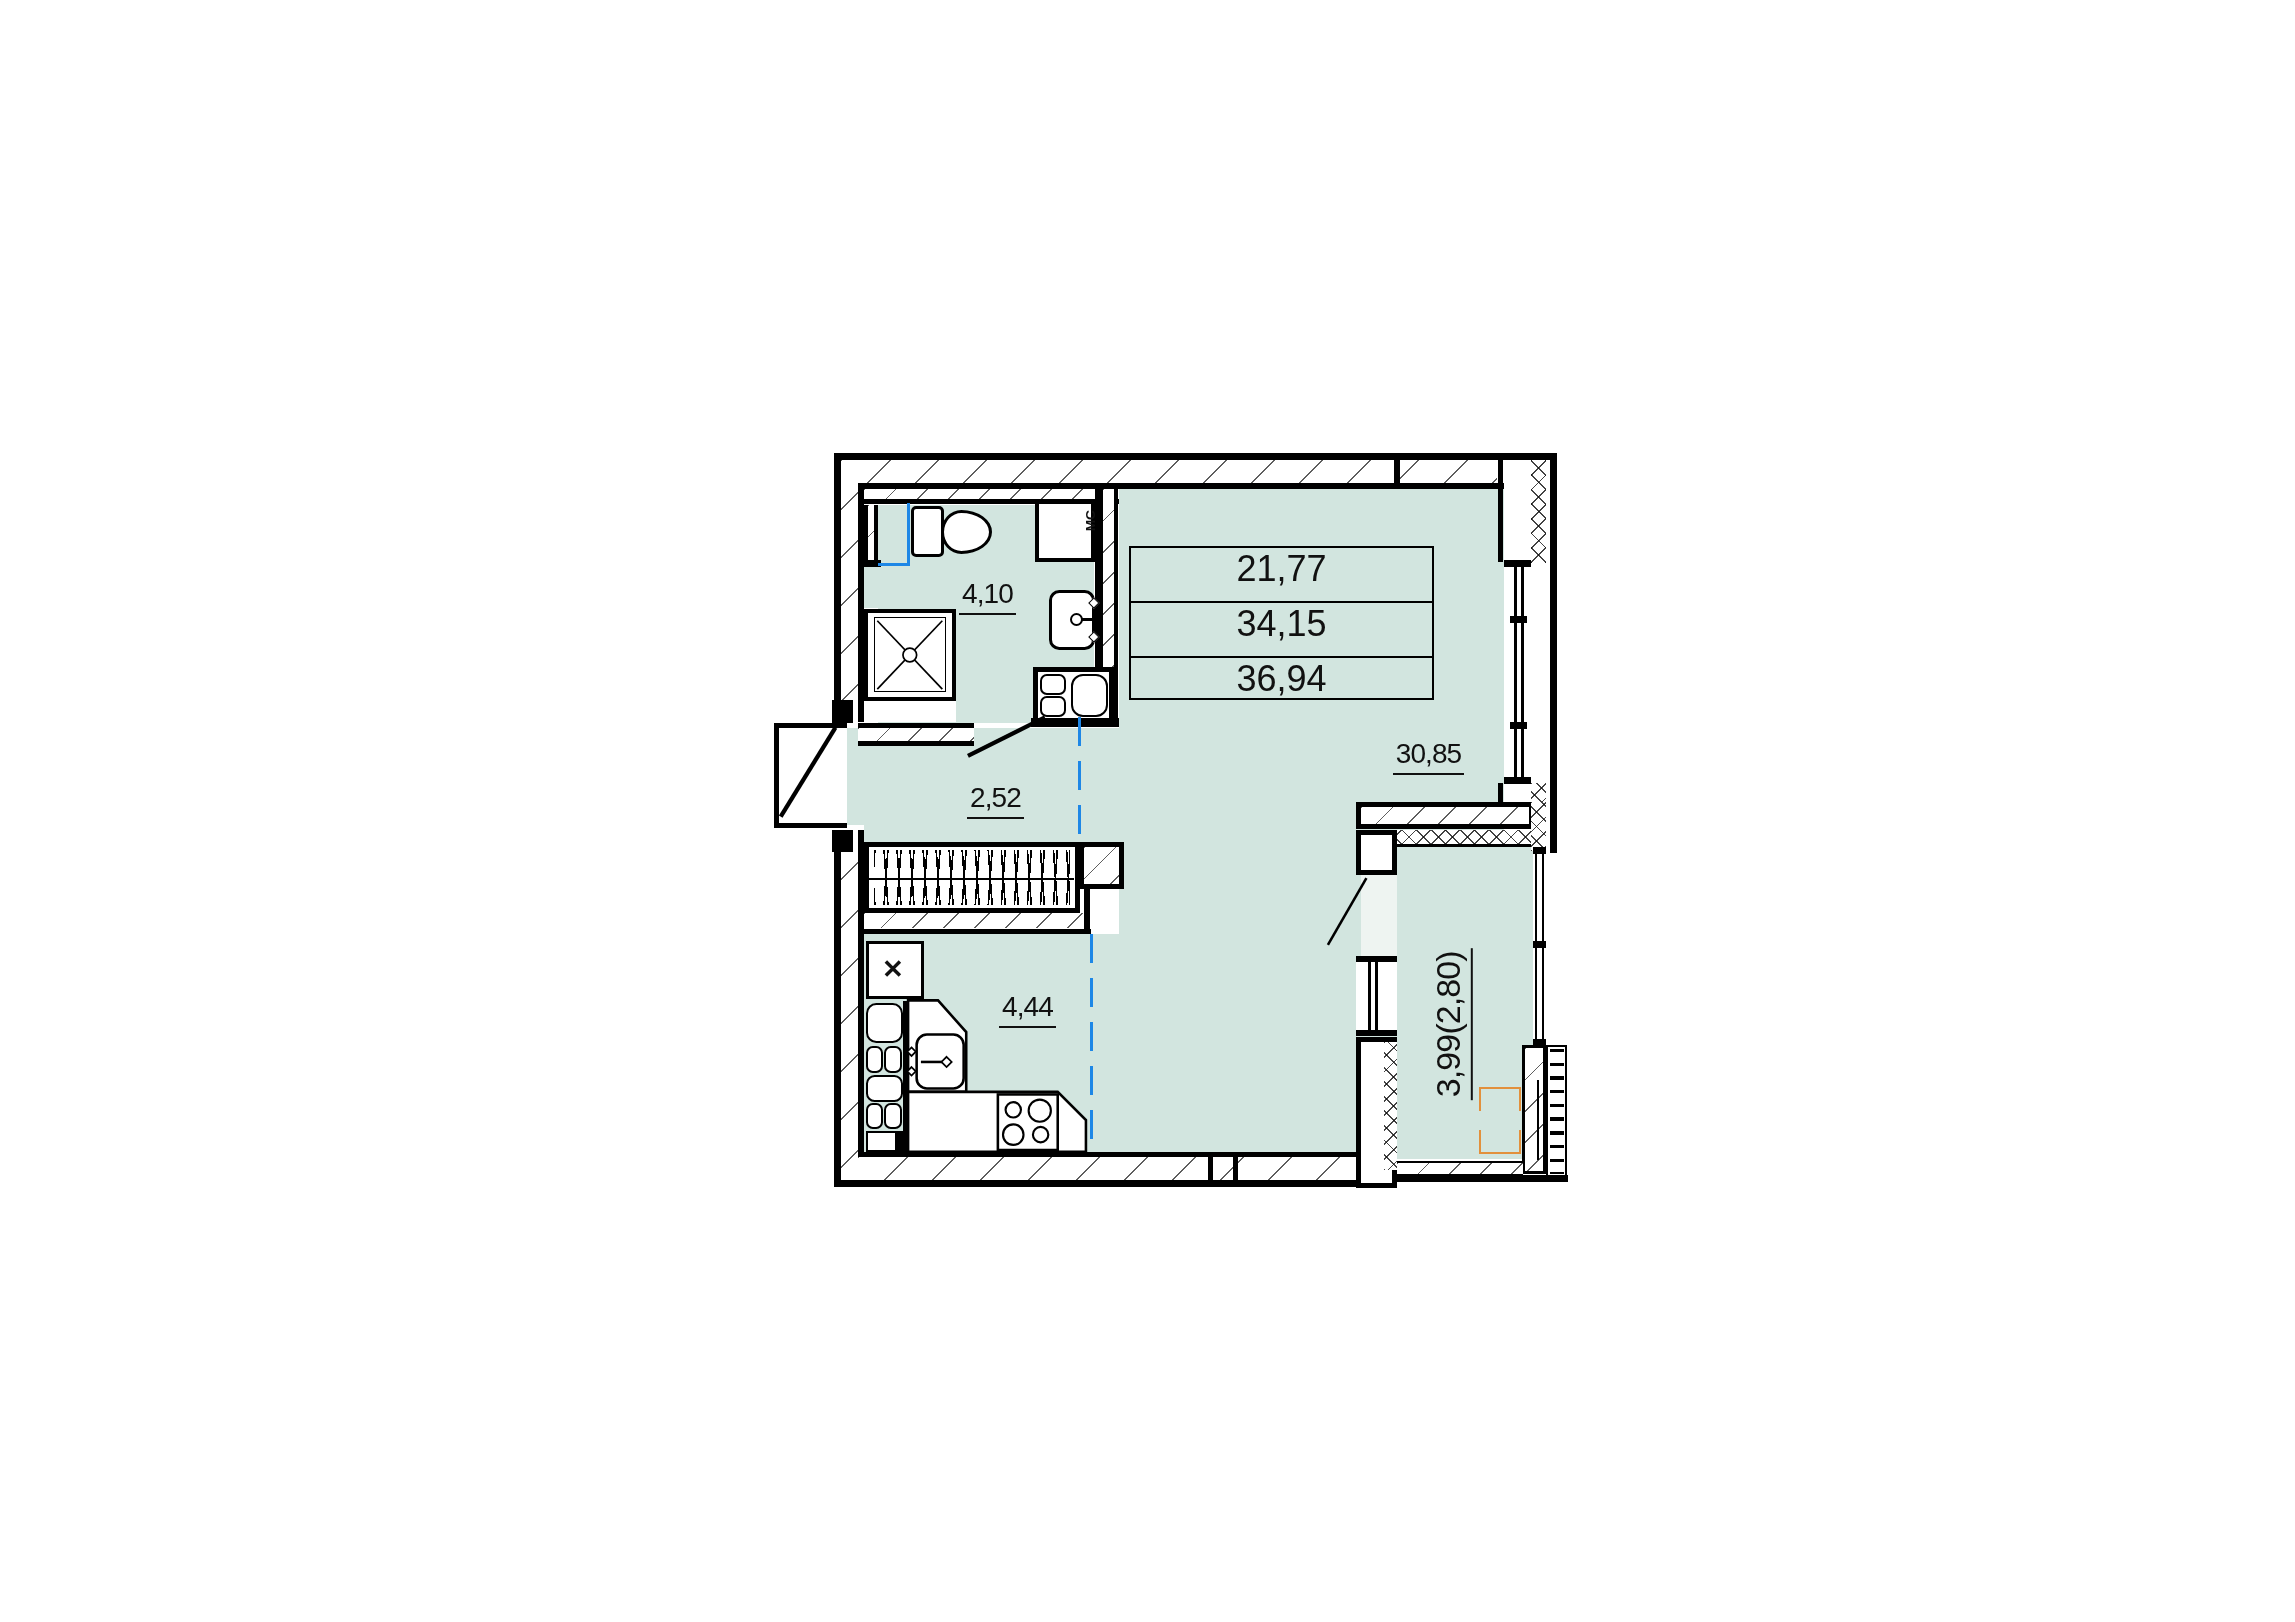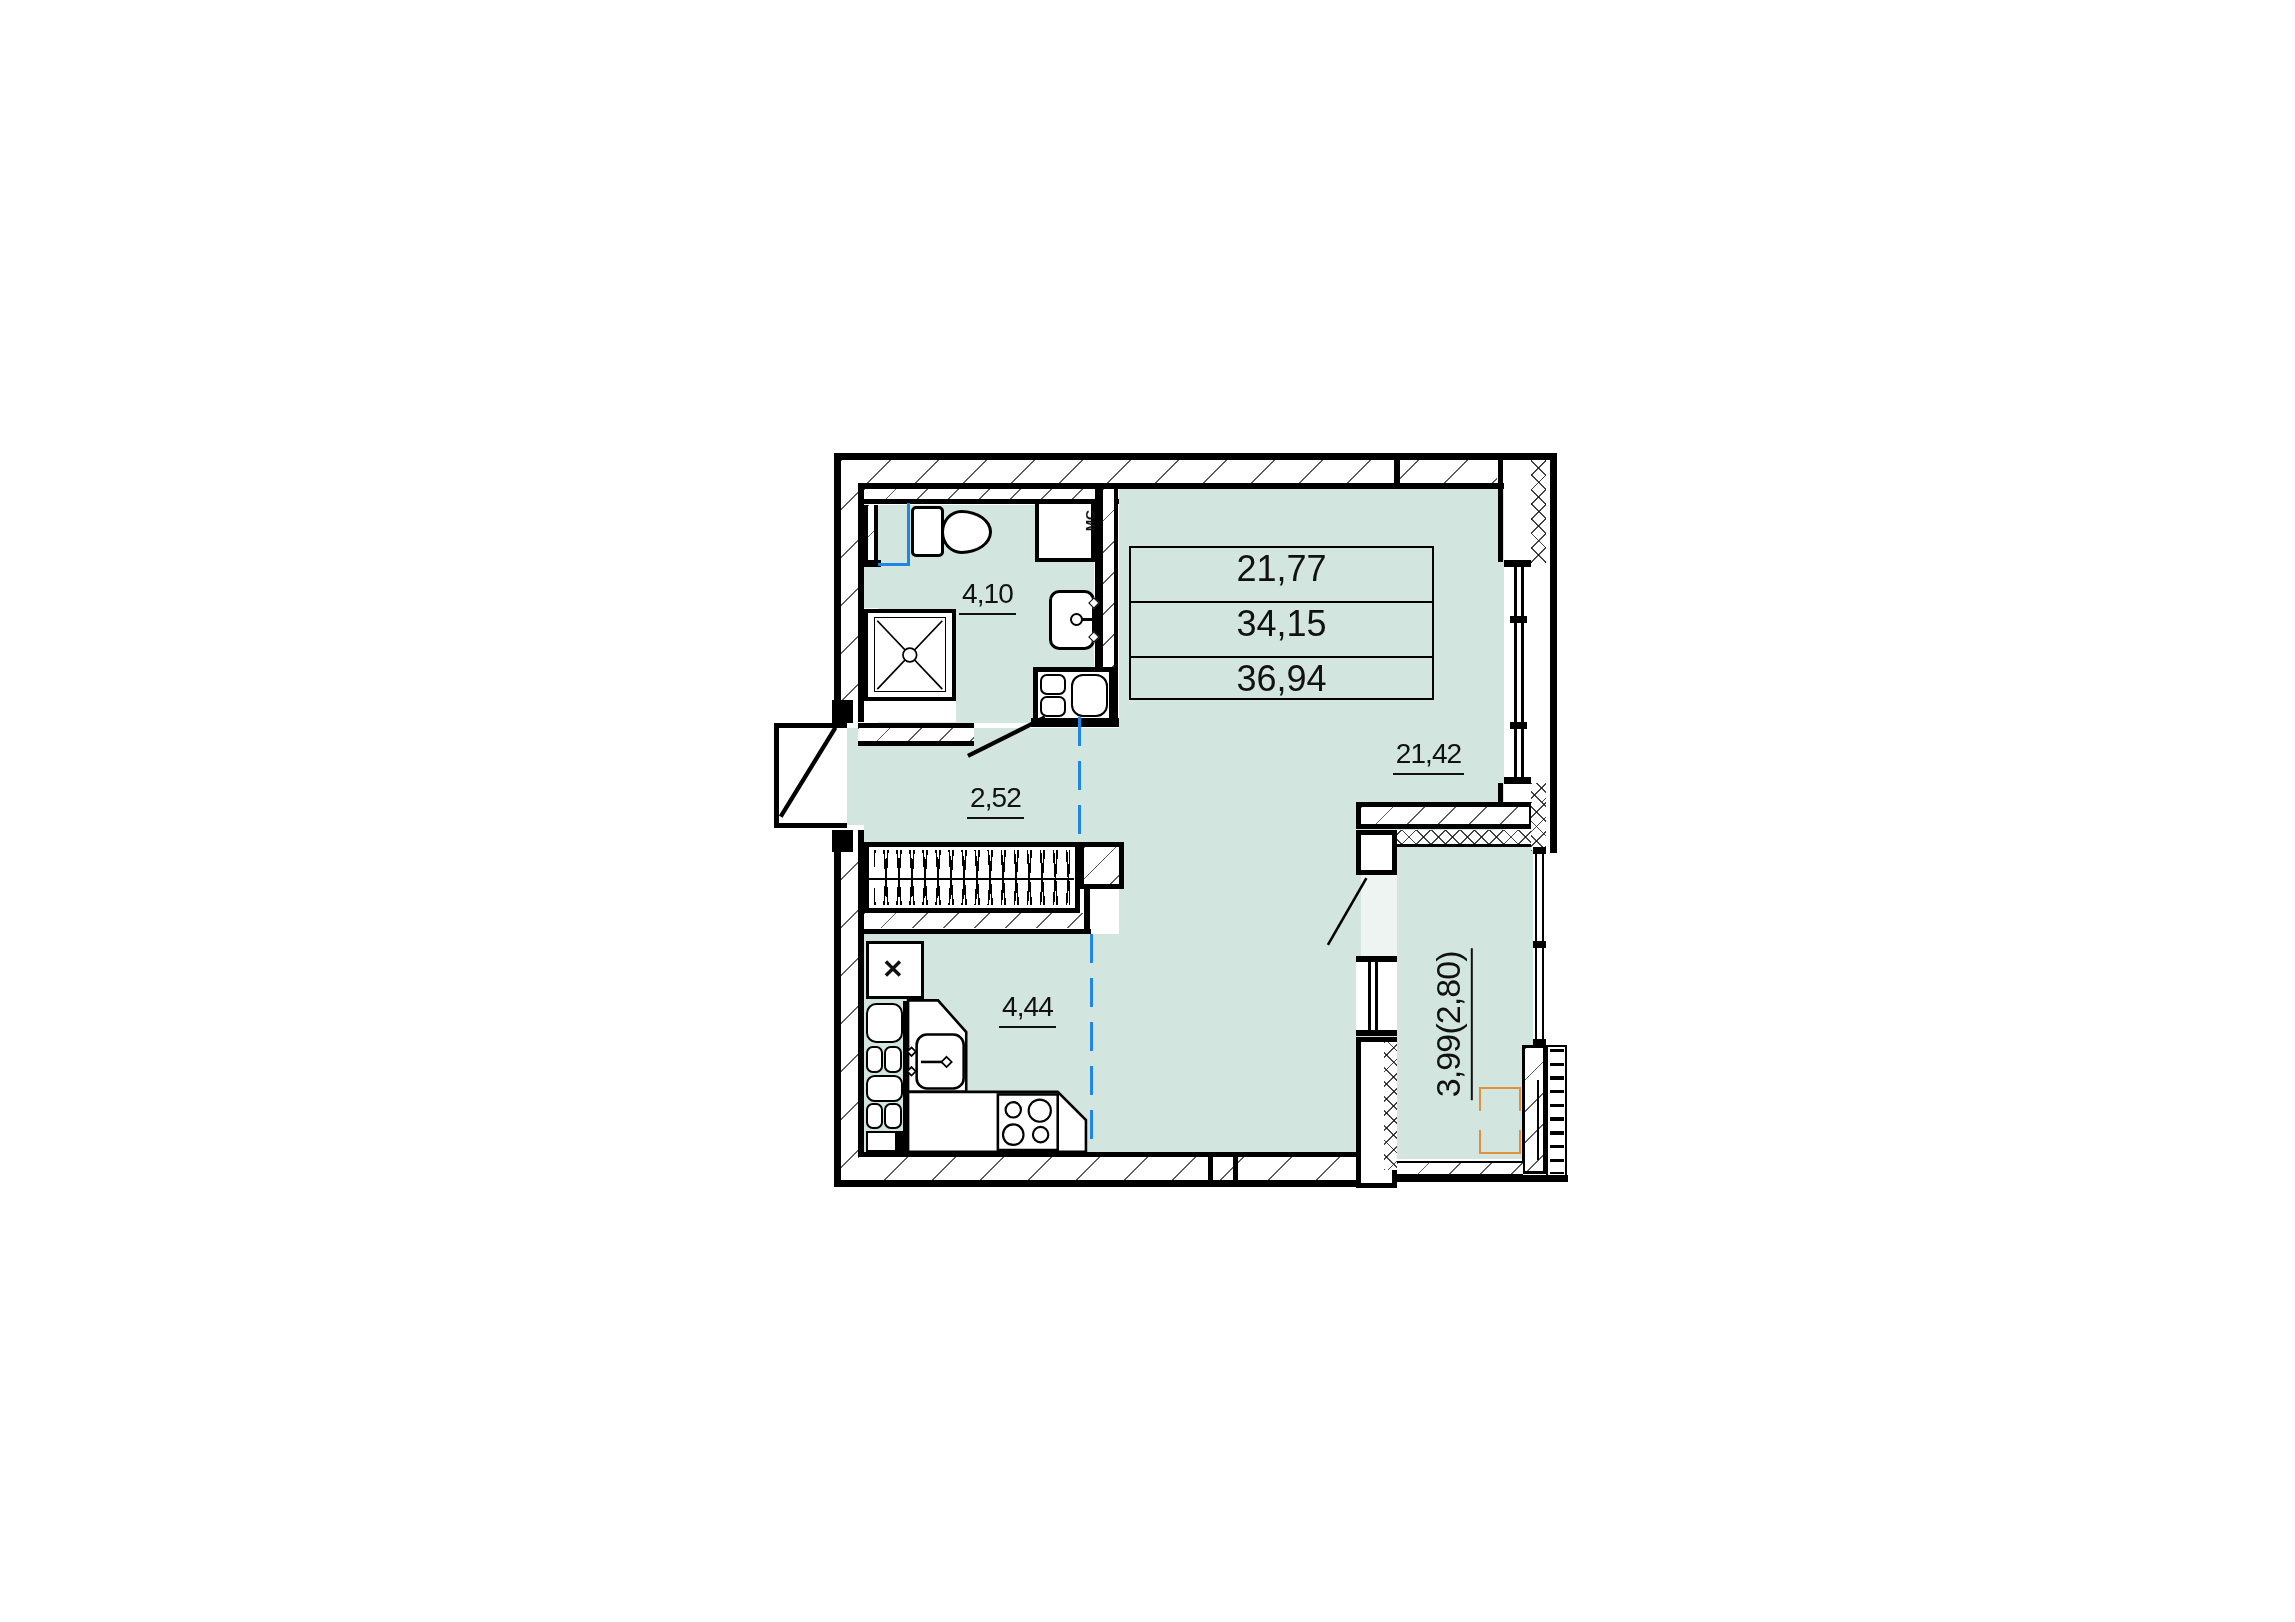--- a/index.html
+++ b/index.html
@@ -140,21 +140,21 @@
         </div>
       <div style="flex:1;display:flex;align-items:center;justify-content:center;font-size:36px;border-top:2.6px solid #000;">
           <span>36,94</span>
         </div>
     </div>
   </div>
 
   <div class="lbl" style="left:919px;top:578px;width:137px;"><span>4,10</span></div>
   <div class="lbl" style="left:927px;top:782px;width:137px;"><span>2,52</span></div>
   <div class="lbl" style="left:959px;top:991px;width:137px;"><span>4,44</span></div>
-  <div class="lbl" style="left:1343px;top:738px;width:171px;"><span>21,42</span></div>
+  <div class="lbl" style="left:1343px;top:738px;width:171px;"><span>30,85</span></div>
   <div class="lbl rot" style="left:1357px;top:1002px;width:188px;font-size:34px;"><span>3,99(2,80)</span></div>
 
   <div class="h2" style="left:1356px;top:802px;width:178px;height:27px;border:5.1px solid #000;box-sizing:border-box;"></div>
   <div class="x" style="left:1386px;top:830px;width:148px;height:17px;border-bottom:3.4px solid #000;box-sizing:border-box;"></div>
   <div class="x" style="left:1531px;top:802px;width:15.4px;height:49px;"></div>
   <div class="fix" style="left:1356px;top:830px;width:41px;height:45px;border-width:5.1px;"></div>
   <div class="abs" style="left:1361px;top:875px;width:36px;height:81px;background:#eef4f1;"></div>
   <div class="abs" style="left:1356px;top:956px;width:41px;height:80px;background:#fff;">
     <div class="k" style="left:0;top:0;width:41px;height:6px;"></div>
     <div class="k" style="left:12px;top:6px;width:2.6px;height:68px;"></div>

